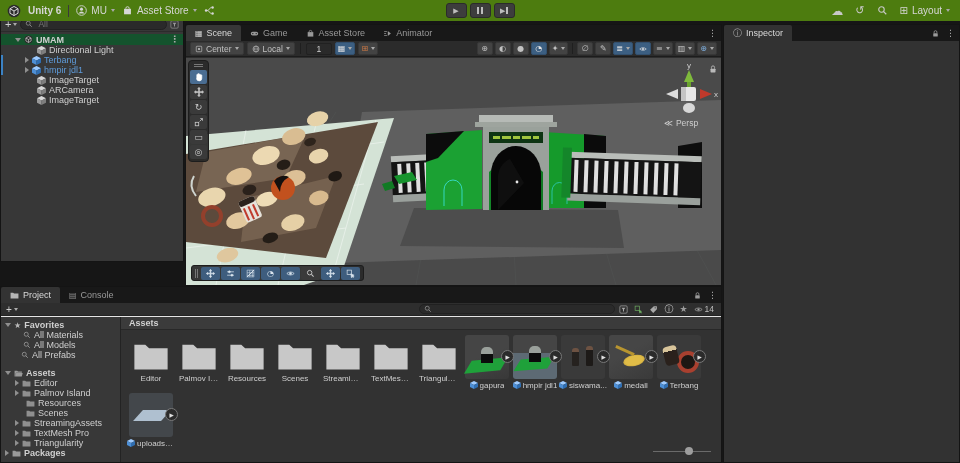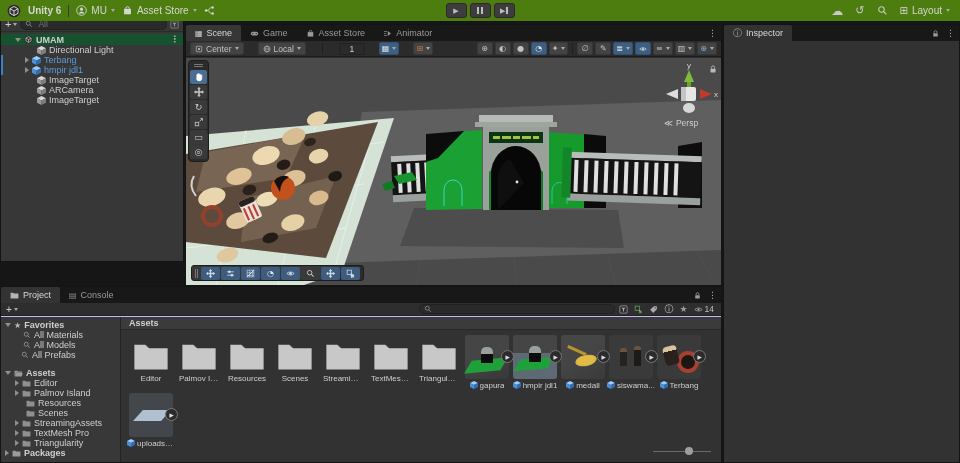--- a/index.html
+++ b/index.html
@@ -49,21 +49,21 @@
              font-family:"Liberation Sans","DejaVu Sans",sans-serif;}
   .hrow{height:10px;display:flex;align-items:center;gap:3px;font-size:9px;position:relative;color:#cfcfcf;}
   .hrow .bar{position:absolute;left:0;top:0;width:2px;height:10px;background:#3b82c4;}
   .scene-head{background:#14532d;font-weight:bold;height:11px;}
   .tri-r{width:0;height:0;border-left:4px solid #8f8f8f;border-top:3px solid transparent;border-bottom:3px solid transparent;flex:0 0 4px;}
   .tri-d{width:0;height:0;border-top:4px solid #8f8f8f;border-left:3px solid transparent;border-right:3px solid transparent;flex:0 0 6px;}
   .blue{color:#5e9ad8;}
 
   
   .scenepanel{left:185px;top:24px;width:537px;height:262px;background:#2e2e2e;}
-  .stoolbar{height:16px;background:#2b2b2b;display:flex;align-items:center;gap:14px;padding:0 4px;border-bottom:1px solid #1c1c1c;}
+  .stoolbar{height:16px;background:#2b2b2b;display:flex;align-items:center;gap:3px;padding:0 4px;border-bottom:1px solid #1c1c1c;}
   .tbtn{height:13px;min-width:16px;background:#434343;border:1px solid #373737;border-radius:2px;color:#c2c2c2;
         display:flex;align-items:center;justify-content:center;gap:3px;font-size:8.5px;padding:0 4px;}
   .tbtn.icon-only{padding:0 2px;}
   .tbtn.sel{background:#3c5f82;border-color:#33506e;color:#e2e2e2;}
   .tbtn .g{font-size:8px;line-height:1;}
   .snapnum{width:26px;height:12px;background:#2a2a2a;border:1px solid #212121;border-radius:2px;color:#cfcfcf;
         font-size:8.5px;text-align:center;font-family:"Liberation Sans","DejaVu Sans",sans-serif;}
   .stb-sep{width:1px;height:11px;background:#1f1f1f;margin:0 2px;}
   .right-cluster{margin-left:auto;display:flex;align-items:center;gap:2px;}
 
@@ -84,21 +84,21 @@
   .obtn.plain{background:#3a3a3a;color:#c9c9c9;}
   .obtn svg{width:9px;height:9px;fill:currentColor;stroke:currentColor;}
 
   .gizmo{position:absolute;left:472px;top:2px;width:60px;height:76px;z-index:5;font-size:8px;color:#d2d2d2;}
   .persp{position:absolute;left:6px;top:58px;display:flex;gap:3px;align-items:center;color:#cfcfcf;font-size:8.5px;}
 
   
   .inspector{left:723px;top:24px;width:237px;height:439px;background:#323232;}
 
   
-  .project{left:0;top:286px;width:722px;height:177px;background:#c4b5fd;}
+  .project{left:0;top:286px;width:722px;height:177px;background:#e5e5e5;}
   .ptoolbar{height:13px;background:#2e2e2e;display:flex;align-items:center;gap:4px;padding:0 5px;border-bottom:1px solid #232323;}
   .ptoolbar .searchbox{height:10px;margin-left:auto;width:196px;flex:0 0 auto;}
   .pticons{display:flex;align-items:center;gap:6px;padding-right:2px;color:#a9a9a9;}
   .pbody{position:absolute;left:0;top:30px;right:0;bottom:0;display:flex;}
   .ptree{width:134px;background:#383838;border-right:1px solid #232323;padding-top:3px;overflow:hidden;}
   .prow{height:10px;display:flex;align-items:center;gap:3px;font-size:9px;color:#cfcfcf;}
   .passets{flex:1;position:relative;background:#323232;}
   .ahead{height:13px;background:#3b3b3b;border-bottom:1px solid #282828;display:flex;align-items:center;padding-left:8px;
          font-size:9px;color:#d0d0d0;font-weight:bold;}
   .agrid{padding:4px 0 0 6px;display:flex;flex-wrap:wrap;width:600px;}
@@ -935,42 +935,42 @@
                 <span class="playbtn2 glyph">▶</span>
               </div>
             <div class="alabel">
                 <svg class="ic8">
                   <use href="#i-cube"></use>
                 </svg>
                 <span class="atxt">hmpir jdl1</span>
               </div>
           </div>
           <div class="cell">
+            <div class="thumb t-siswama">
+                <span class="playbtn2 glyph">▶</span>
+              </div>
+            <div class="alabel">
+                <svg class="ic8">
+                  <use href="#i-cube"></use>
+                </svg>
+                <span class="atxt">siswama...</span>
+              </div>
+          </div>
+          <div class="cell">
             <div class="thumb t-medall">
                 <span class="playbtn2 glyph">▶</span>
               </div>
             <div class="alabel">
                 <svg class="ic8">
                   <use href="#i-cube"></use>
                 </svg>
                 <span class="atxt">medall</span>
               </div>
           </div>
           <div class="cell">
-            <div class="thumb t-siswama">
-                <span class="playbtn2 glyph">▶</span>
-              </div>
-            <div class="alabel">
-                <svg class="ic8">
-                  <use href="#i-cube"></use>
-                </svg>
-                <span class="atxt">siswama...</span>
-              </div>
-          </div>
-          <div class="cell">
             <div class="thumb t-terbang">
                 <span class="playbtn2 glyph">▶</span>
               </div>
             <div class="alabel">
                 <svg class="ic8">
                   <use href="#i-cube"></use>
                 </svg>
                 <span class="atxt">Terbang</span>
               </div>
           </div>

